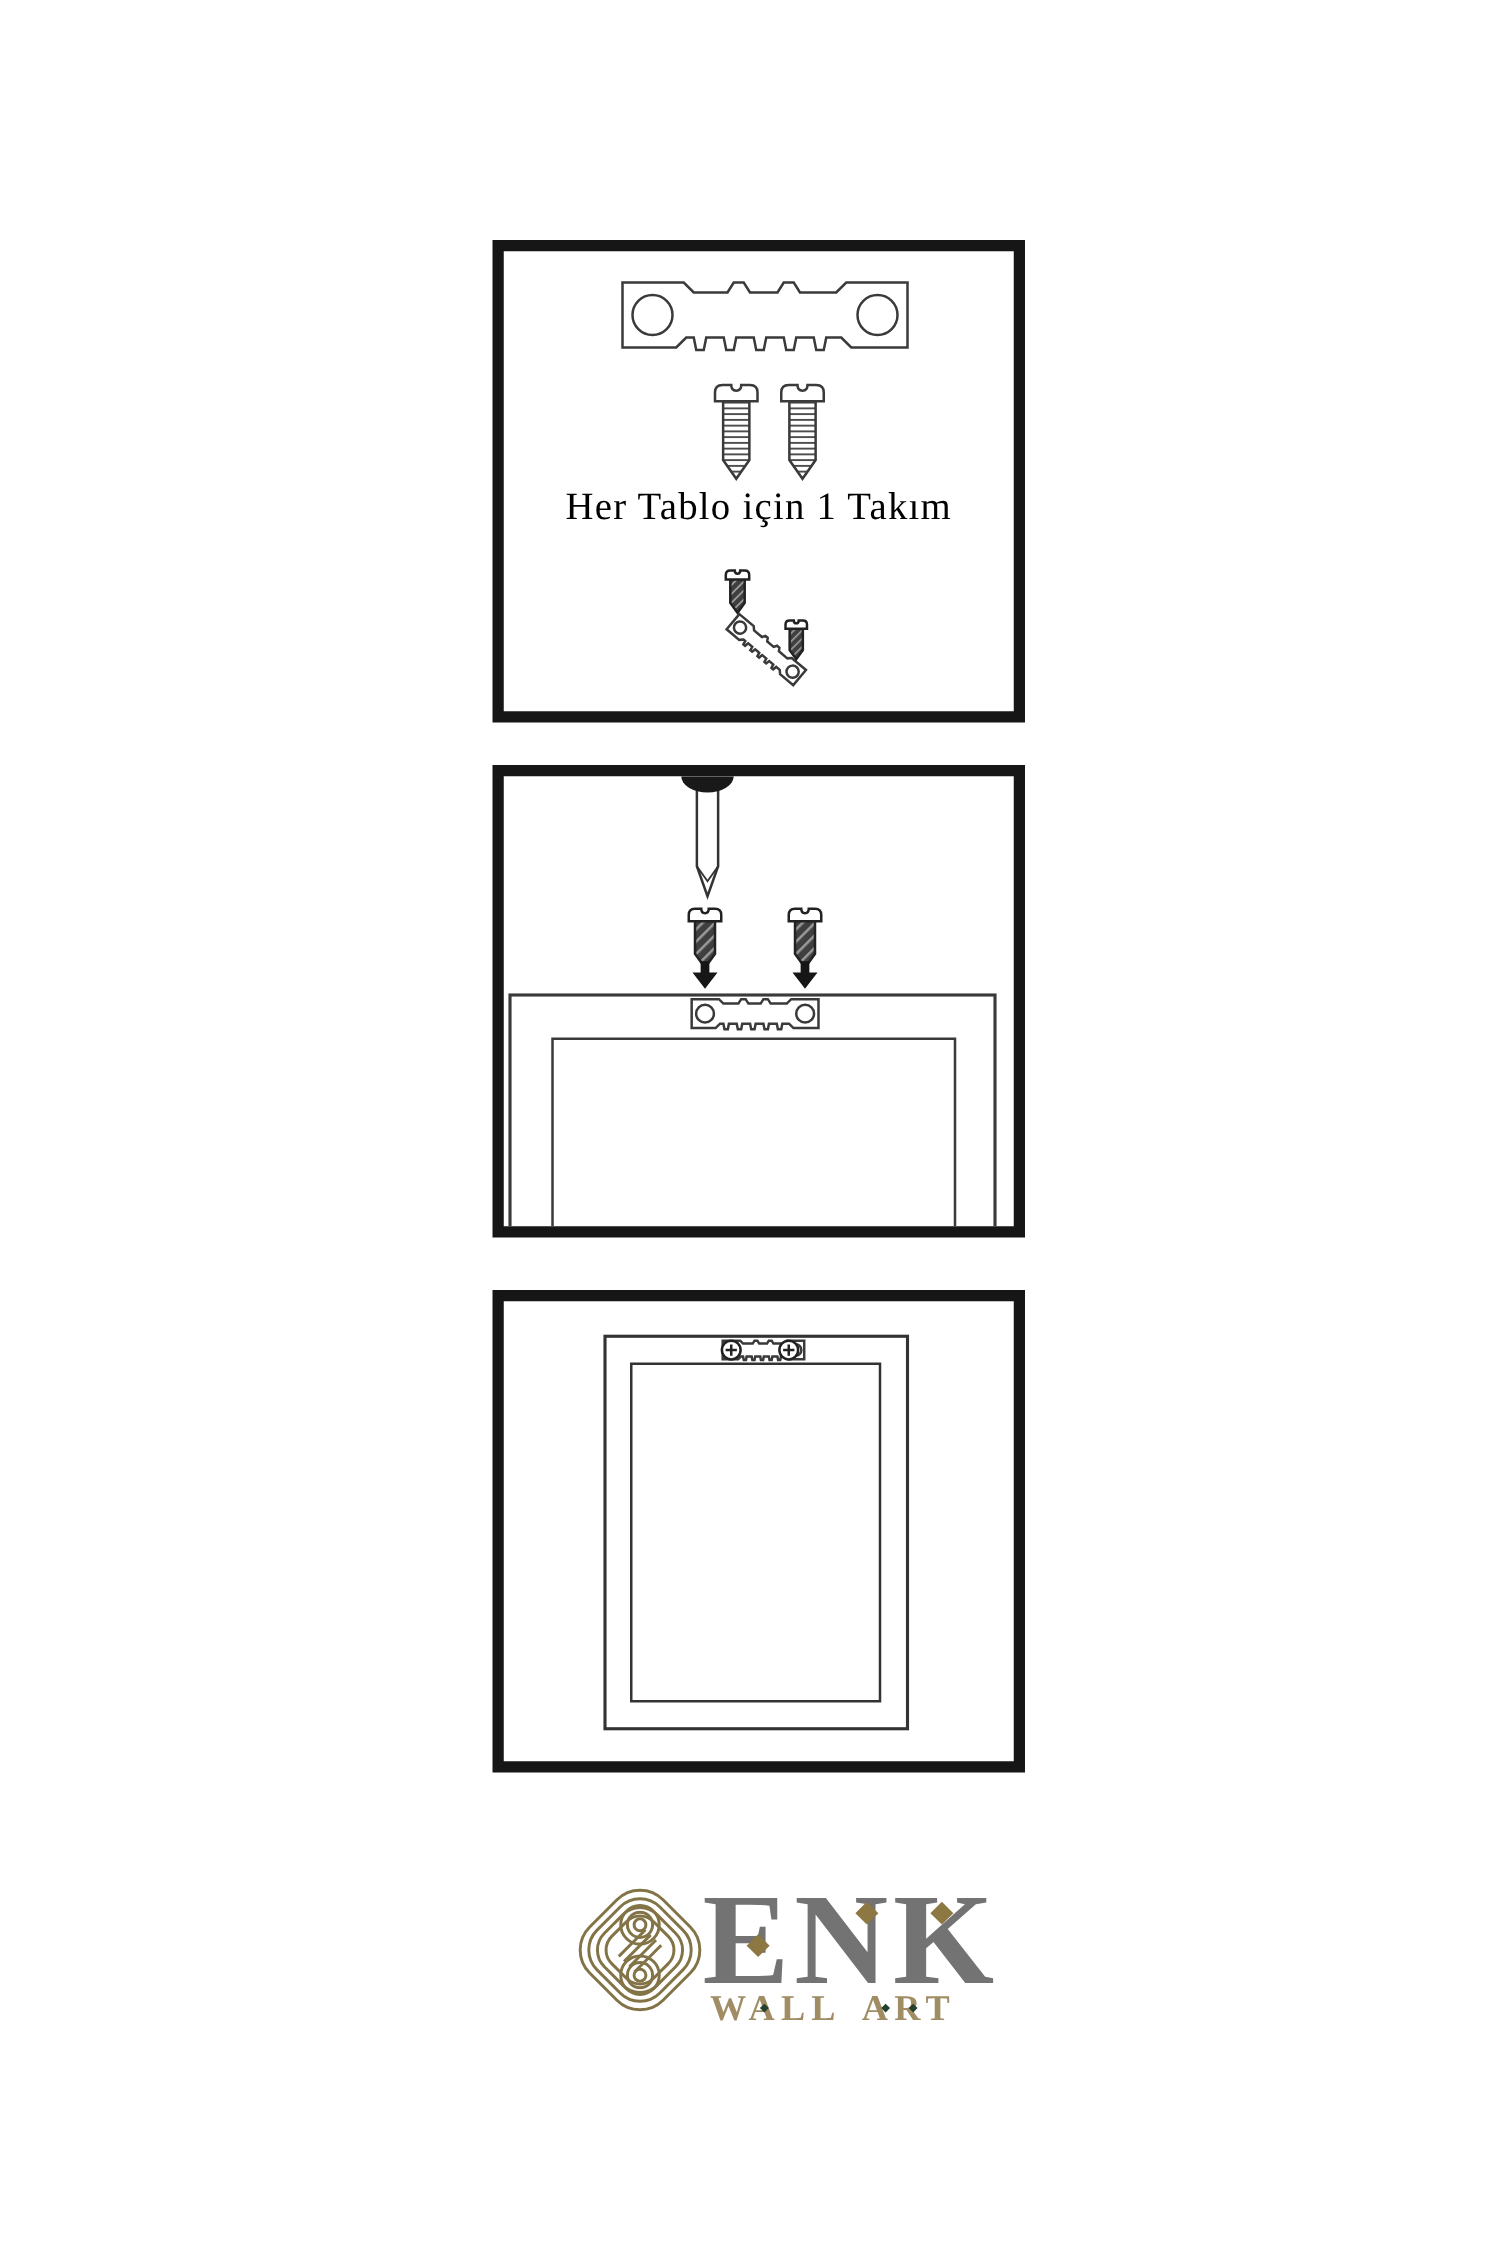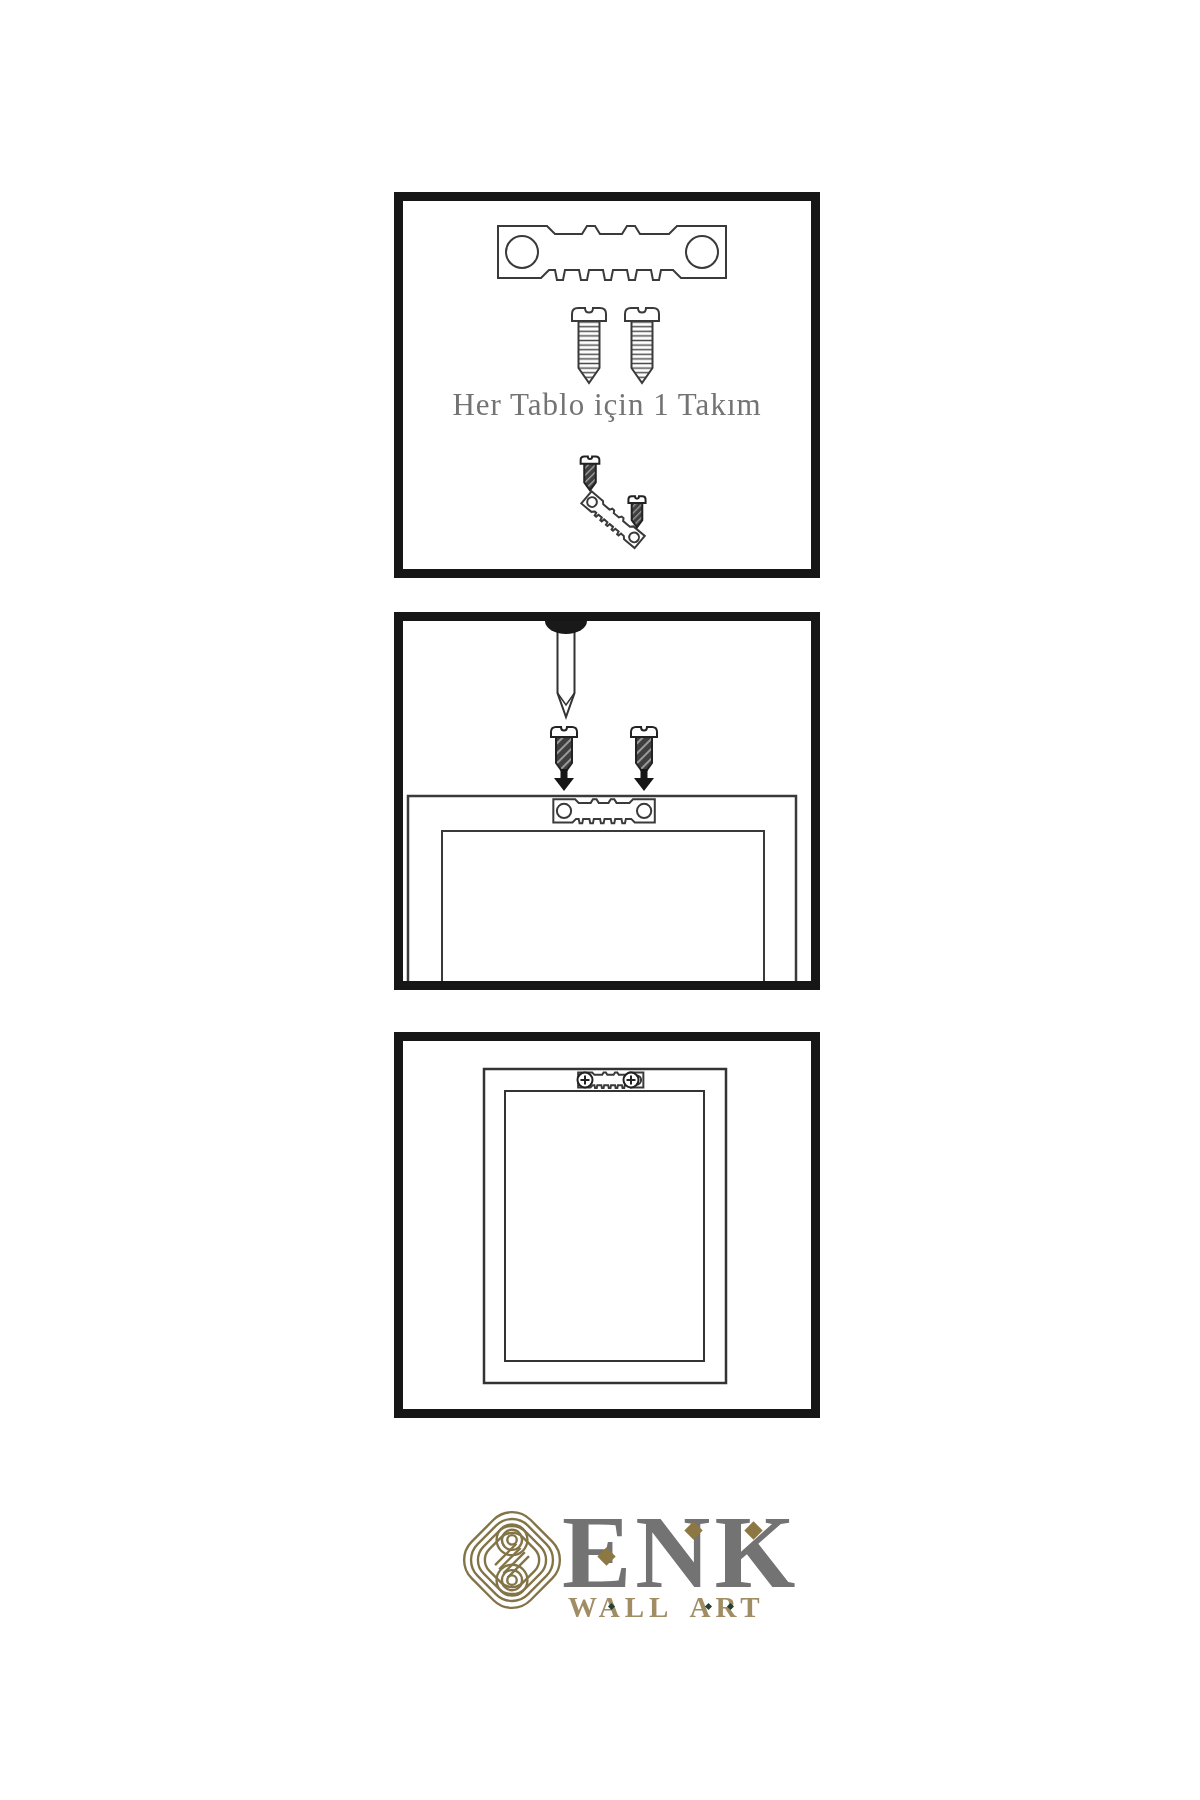--- a/index.html
+++ b/index.html
@@ -10,21 +10,21 @@
   .panel{
     position:absolute;left:394px;width:426px;background:#ffffff;
     border:9px solid #161616;box-sizing:border-box;
   }
   .panel svg.art{position:absolute;left:0;top:0;display:block;}
   #panel-kit{top:192px;height:386px;}
   #panel-mount{top:612px;height:378px;}
   #panel-hang{top:1032px;height:386px;}
   .caption{
     position:absolute;left:0;right:0;top:186px;text-align:center;
-    font-size:31px;letter-spacing:1px;color:#737373;font-weight:400;
+    font-size:31px;letter-spacing:1px;color:#000000;font-weight:400;
   }
   .logo-knot{position:absolute;left:452px;top:1496px;width:120px;height:128px;}
   .brand-name{
     position:absolute;left:562px;top:1500px;font-size:104px;line-height:1;
     font-weight:700;letter-spacing:4px;color:#737373;
   }
   .brand-subtitle{
     position:absolute;left:568px;top:1593px;font-size:29px;line-height:1;
     font-weight:700;letter-spacing:5px;word-spacing:7px;color:#a08d63;
   }

